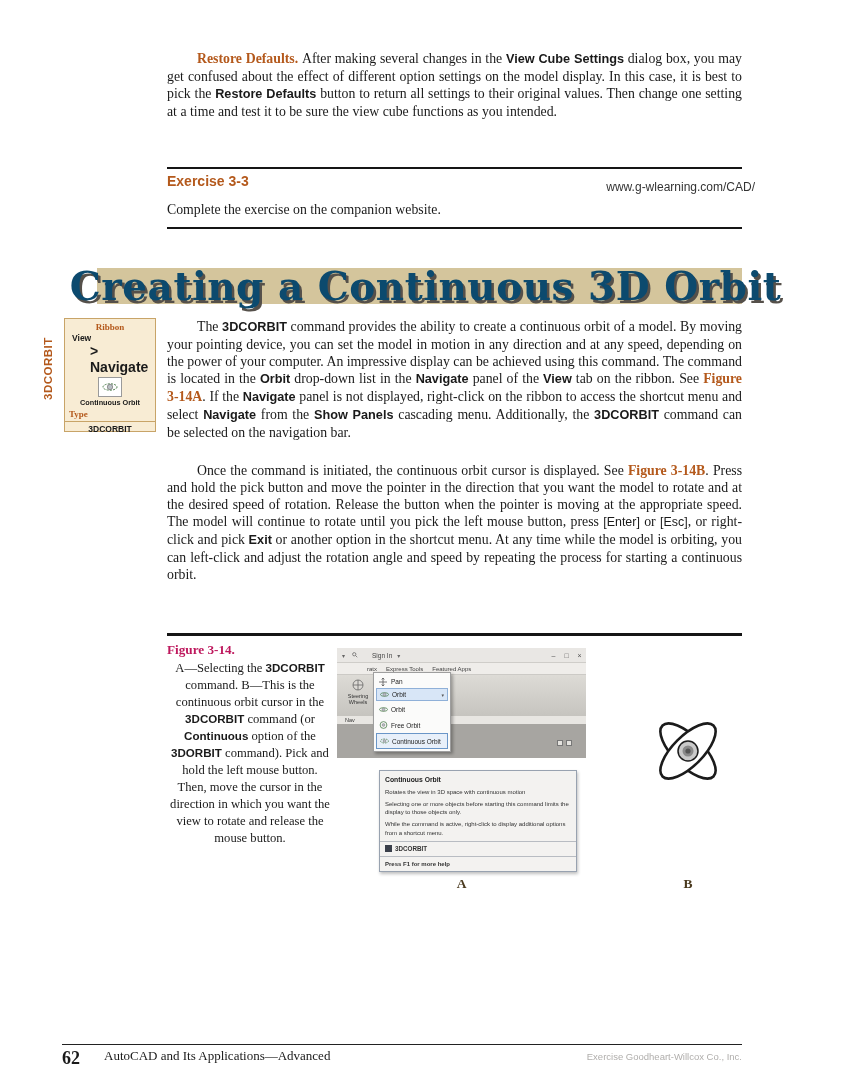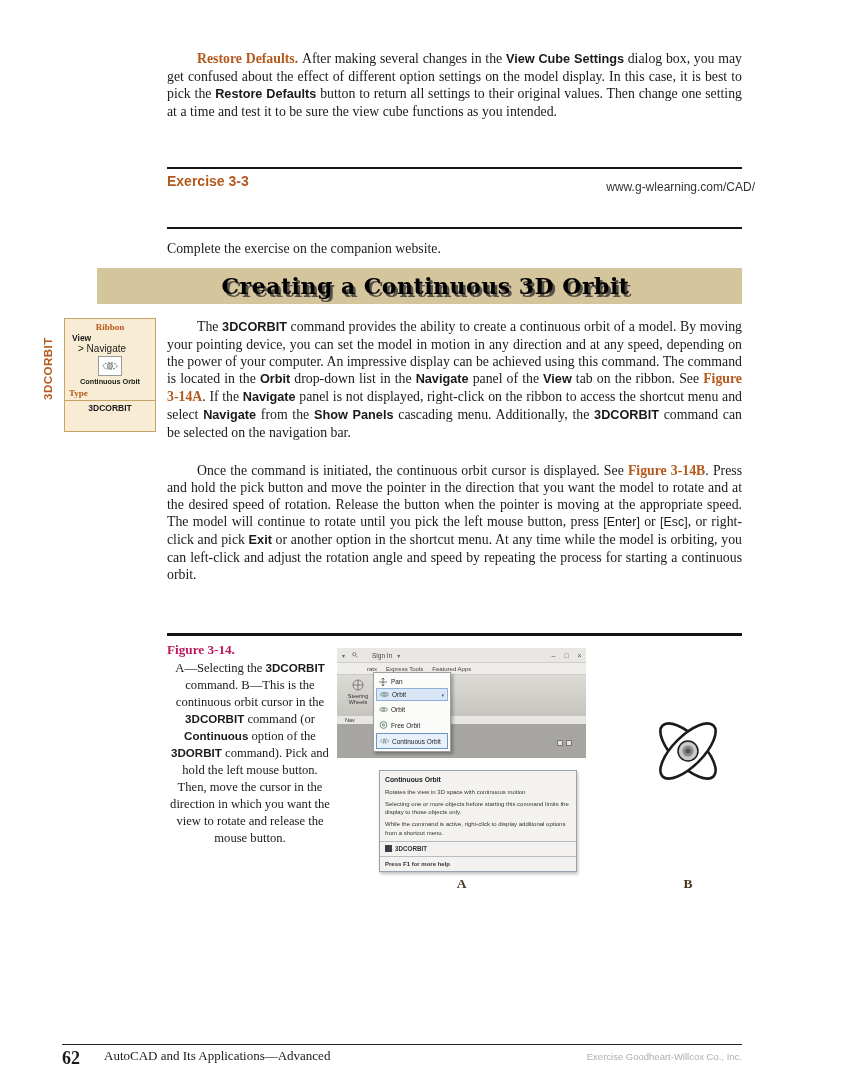--- a/index.html
+++ b/index.html
@@ -16,37 +16,37 @@
   .body-par { position:absolute; font-size:13.8px; line-height:17px; text-align:justify; width:575px; left:167px; }
   .indent { text-indent:30px; }
 
   .par1 { top:50px; }
 
   .ex-rule-top    { position:absolute; left:167px; top:167px; width:575px; height:2px; background:#151515; }
   .ex-title       { position:absolute; left:167px; top:173px; font-family:"Liberation Sans",sans-serif;
                     font-weight:bold; font-size:14px; color:#b4591c; }
   .ex-url         { position:absolute; left:180px; top:180px; width:575px; text-align:right;
                     font-family:"Liberation Sans",sans-serif; font-size:12px; color:#333; }
-  .ex-body        { position:absolute; left:167px; top:202px; font-size:13.8px;margin-top:39px; }
+  .ex-body        { position:absolute; left:167px; top:202px; font-size:13.8px; }
   .ex-rule-bottom { position:absolute; left:167px; top:227px; width:575px; height:1.5px; background:#151515; }
 
   .banner { position:absolute; left:97px; top:268px; width:645px; height:36px; background:#d4c59c;
             display:flex; align-items:center; justify-content:center; }
-  .banner-text { font-family:"DejaVu Serif", serif; font-weight:bold; font-size:22px; color:#000000;
+  .banner-text { font-family:"DejaVu Serif", serif; font-weight:bold; font-size:39px; color:#0c4a6e;
                  text-shadow:2.5px 2.5px 0 #55504a; letter-spacing:0.5px; white-space:nowrap;margin-left:12px; }
 
   .vlabel { position:absolute; left:42px; top:318px; height:82px; writing-mode:vertical-rl;
             transform:rotate(180deg); font-family:"Liberation Sans",sans-serif; font-weight:bold;
             font-size:11.5px; color:#b4591c; letter-spacing:0.5px; }
 
   .sbox { position:absolute; left:64px; top:318px; width:92px; height:114px; background:#f8ecd4;
           border:1px solid #c8a468; font-family:"Liberation Sans",sans-serif; padding:3px 4px; }
   .sb-ribbon { font-family:"Liberation Serif",serif; font-weight:bold; font-size:9px; color:#b4591c;text-align:center; }
   .sb-view   { font-weight:bold; font-size:8.5px; margin:1px 0 0 3px; }
-  .sb-nav    { font-weight:normal; font-size:10px; margin:0 0 0 9px; }
+  .sb-nav    { font-weight:bold; font-size:14px; margin:0 0 0 21px; }
   .sb-iconwrap { width:24px; height:20px; background:#fff; border:1px solid #9a9a9a; margin:2px auto 1px auto;
                  display:flex; align-items:center; justify-content:center; }
   .sb-tool   { font-weight:bold; font-size:7.3px; text-align:center; }
   .sb-type   { font-family:"Liberation Serif",serif; font-weight:bold; font-size:9px; color:#b4591c; margin-top:2px; }
   .sb-div    { border-top:1px solid #c8a468; margin:2px -4px 2px -4px; }
   .sb-cmd    { font-weight:bold; font-size:8.5px; text-align:center; }
 
   .body2 { top:318px; }
   .body3 { top:462px; }
 

